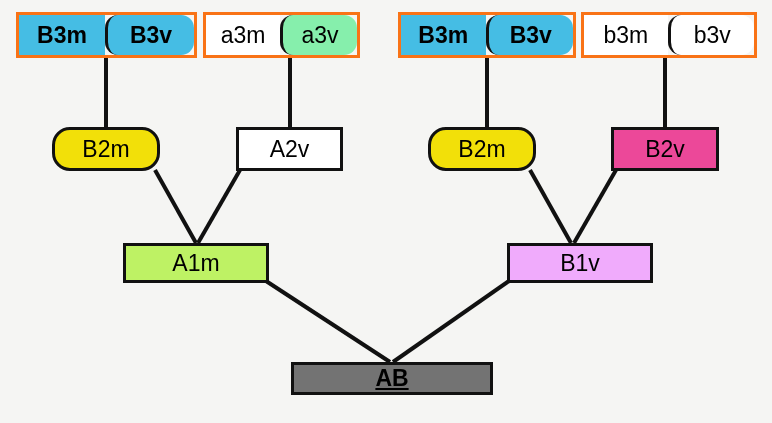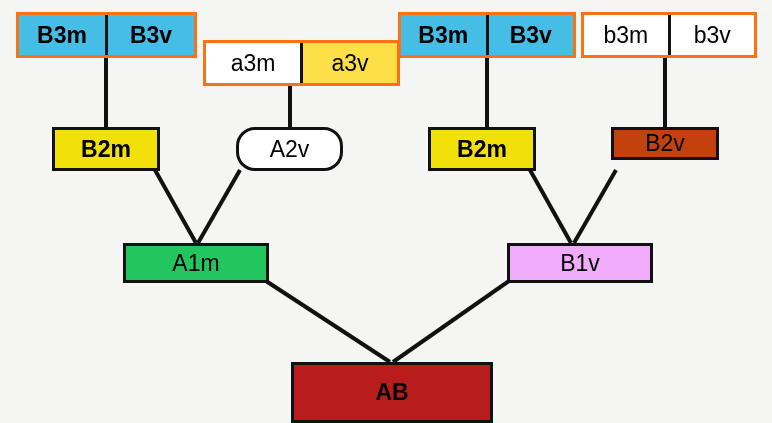--- a/index.html
+++ b/index.html
@@ -36,21 +36,22 @@
     align-items: center;
     justify-content: center;
     color: #000000;
     line-height: 1;
     white-space: nowrap;
   }
   .node.mid {
     font-size: 23px;
   }
   .node.mid.hl {
-    font-weight: bold;
+    font-weight: normal;
+    border-radius: 18px;
   }
   .node.root {
     font-size: 23px;
     font-weight: bold;
   }
   
   .pair {
     position: absolute;
     box-sizing: border-box;
     border: 3px solid #f97316;
@@ -62,20 +63,21 @@
     display: flex;
     align-items: center;
     justify-content: center;
     font-size: 23px;
     color: #000000;
     white-space: nowrap;
     flex: 1 1 0;
   }
   .pair .cell + .cell {
     border-left: 3px solid #111111;
+    border-radius: 13px;
   }
 </style>
 </head>
 <body>
 
 <div id="diagram">
 
   <svg id="edges" viewBox="0 0 772 423" width="772" height="423">
     <g stroke="#111111" stroke-width="4" fill="none" stroke-linecap="butt">
 
@@ -92,42 +94,42 @@
       <line x1="266" y1="281" x2="390" y2="362"></line>
       <line x1="509" y1="281" x2="393" y2="362"></line>
     </g>
   </svg>
 
   <div class="pair" style="left:16px; top:12px; width:181px;">
     <div class="cell" style="background:#45bde4; font-weight:bold;">B3m</div>
     <div class="cell" style="background:#45bde4; font-weight:bold;">B3v</div>
   </div>
 
-  <div class="pair" style="left:203px; top:12px; width:197px;margin-top:28px;">
+  <div class="pair" style="left:203px; top:12px; width:157px;">
     <div class="cell" style="background:#ffffff;">a3m</div>
-    <div class="cell" style="background:#fde047;">a3v</div>
+    <div class="cell" style="background:#86efac;">a3v</div>
   </div>
 
   <div class="pair" style="left:398px; top:12px; width:178px;">
     <div class="cell" style="background:#45bde4; font-weight:bold;">B3m</div>
     <div class="cell" style="background:#45bde4; font-weight:bold;">B3v</div>
   </div>
 
   <div class="pair" style="left:581px; top:12px; width:176px;">
     <div class="cell" style="background:#ffffff;">b3m</div>
     <div class="cell" style="background:#ffffff;">b3v</div>
   </div>
 
   <div class="node mid hl" style="left:52px; top:127px; width:108px; height:44px; background:#f2e009;">B2m</div>
 
-  <div class="node mid" style="left:236px; top:127px; width:107px; height:44px; background:#ffffff;border-radius:19px;">A2v</div>
+  <div class="node mid" style="left:236px; top:127px; width:107px; height:44px; background:#ffffff;">A2v</div>
 
   <div class="node mid hl" style="left:428px; top:127px; width:108px; height:44px; background:#f2e009;">B2m</div>
 
-  <div class="node mid" style="left:611px; top:127px; width:108px; height:33px; background:#c2410c;">B2v</div>
+  <div class="node mid" style="left:611px; top:127px; width:108px; height:44px; background:#ec4899;">B2v</div>
 
-  <div class="node mid" style="left:123px; top:243px; width:146px; height:40px; background:#22c55e;">A1m</div>
+  <div class="node mid" style="left:123px; top:243px; width:146px; height:40px; background:#bef264;">A1m</div>
 
   <div class="node mid" style="left:507px; top:243px; width:146px; height:40px; background:#f0abfc;">B1v</div>
 
-  <div class="node root" style="left:291px; top:362px; width:202px; height:61px; background:#b91c1c;">AB</div>
+  <div class="node root" style="left:291px; top:362px; width:202px; height:33px; background:#737373;text-decoration:underline;">AB</div>
 
 </div>
 
 </body></html>

